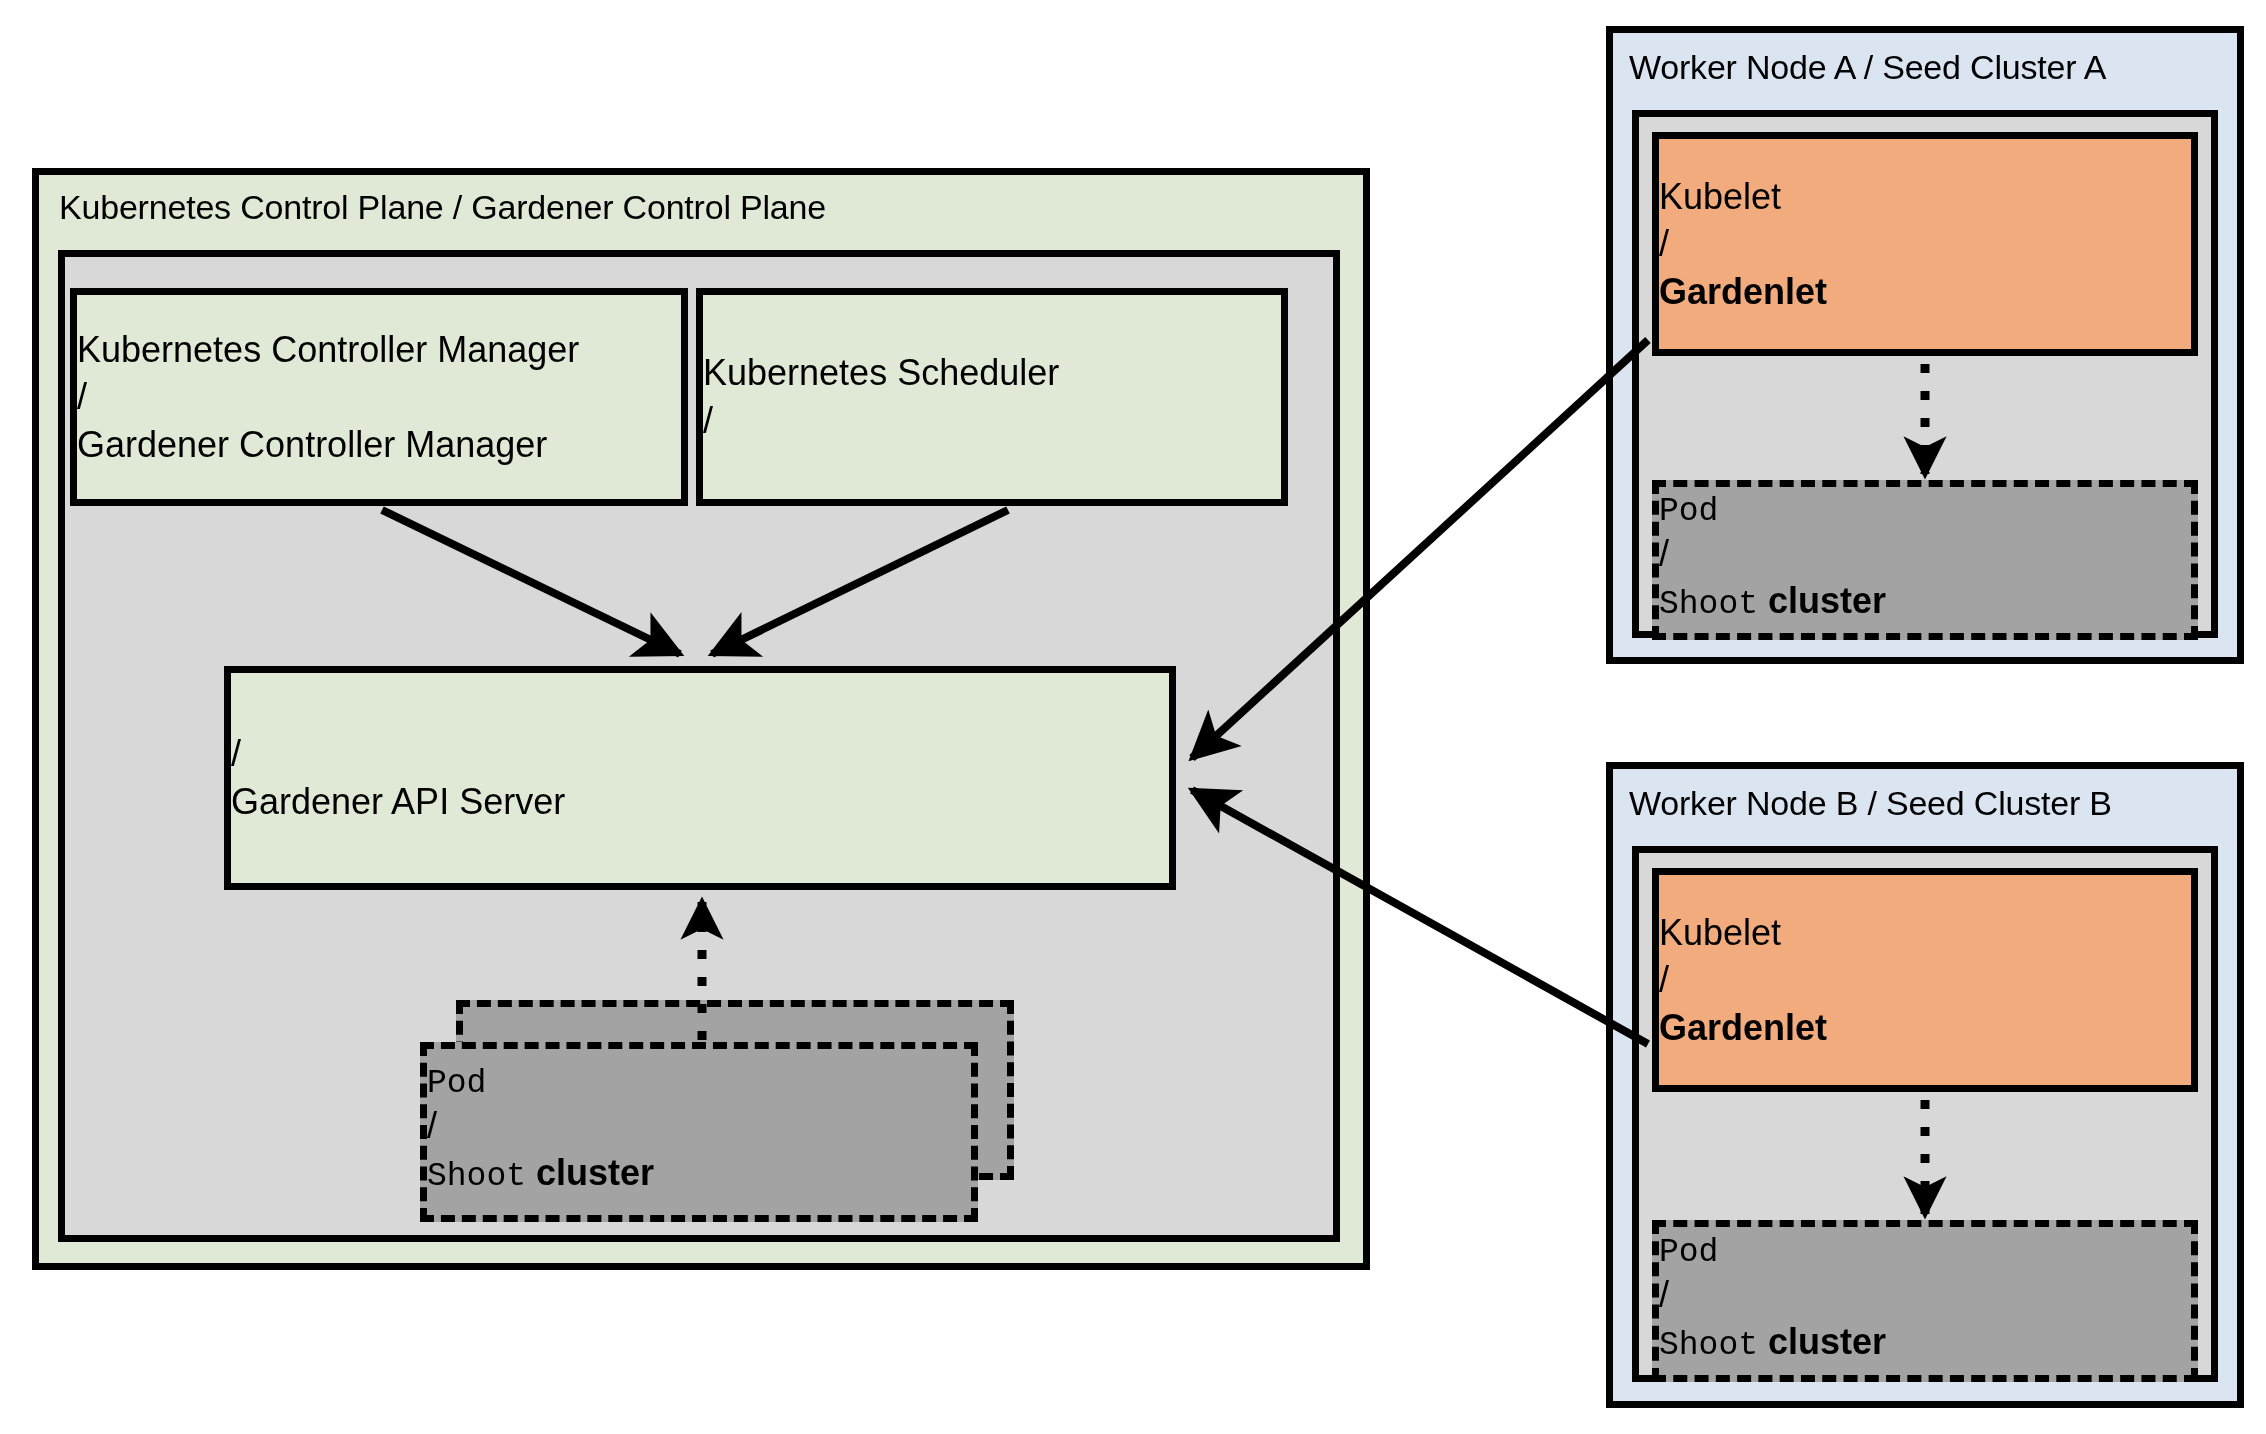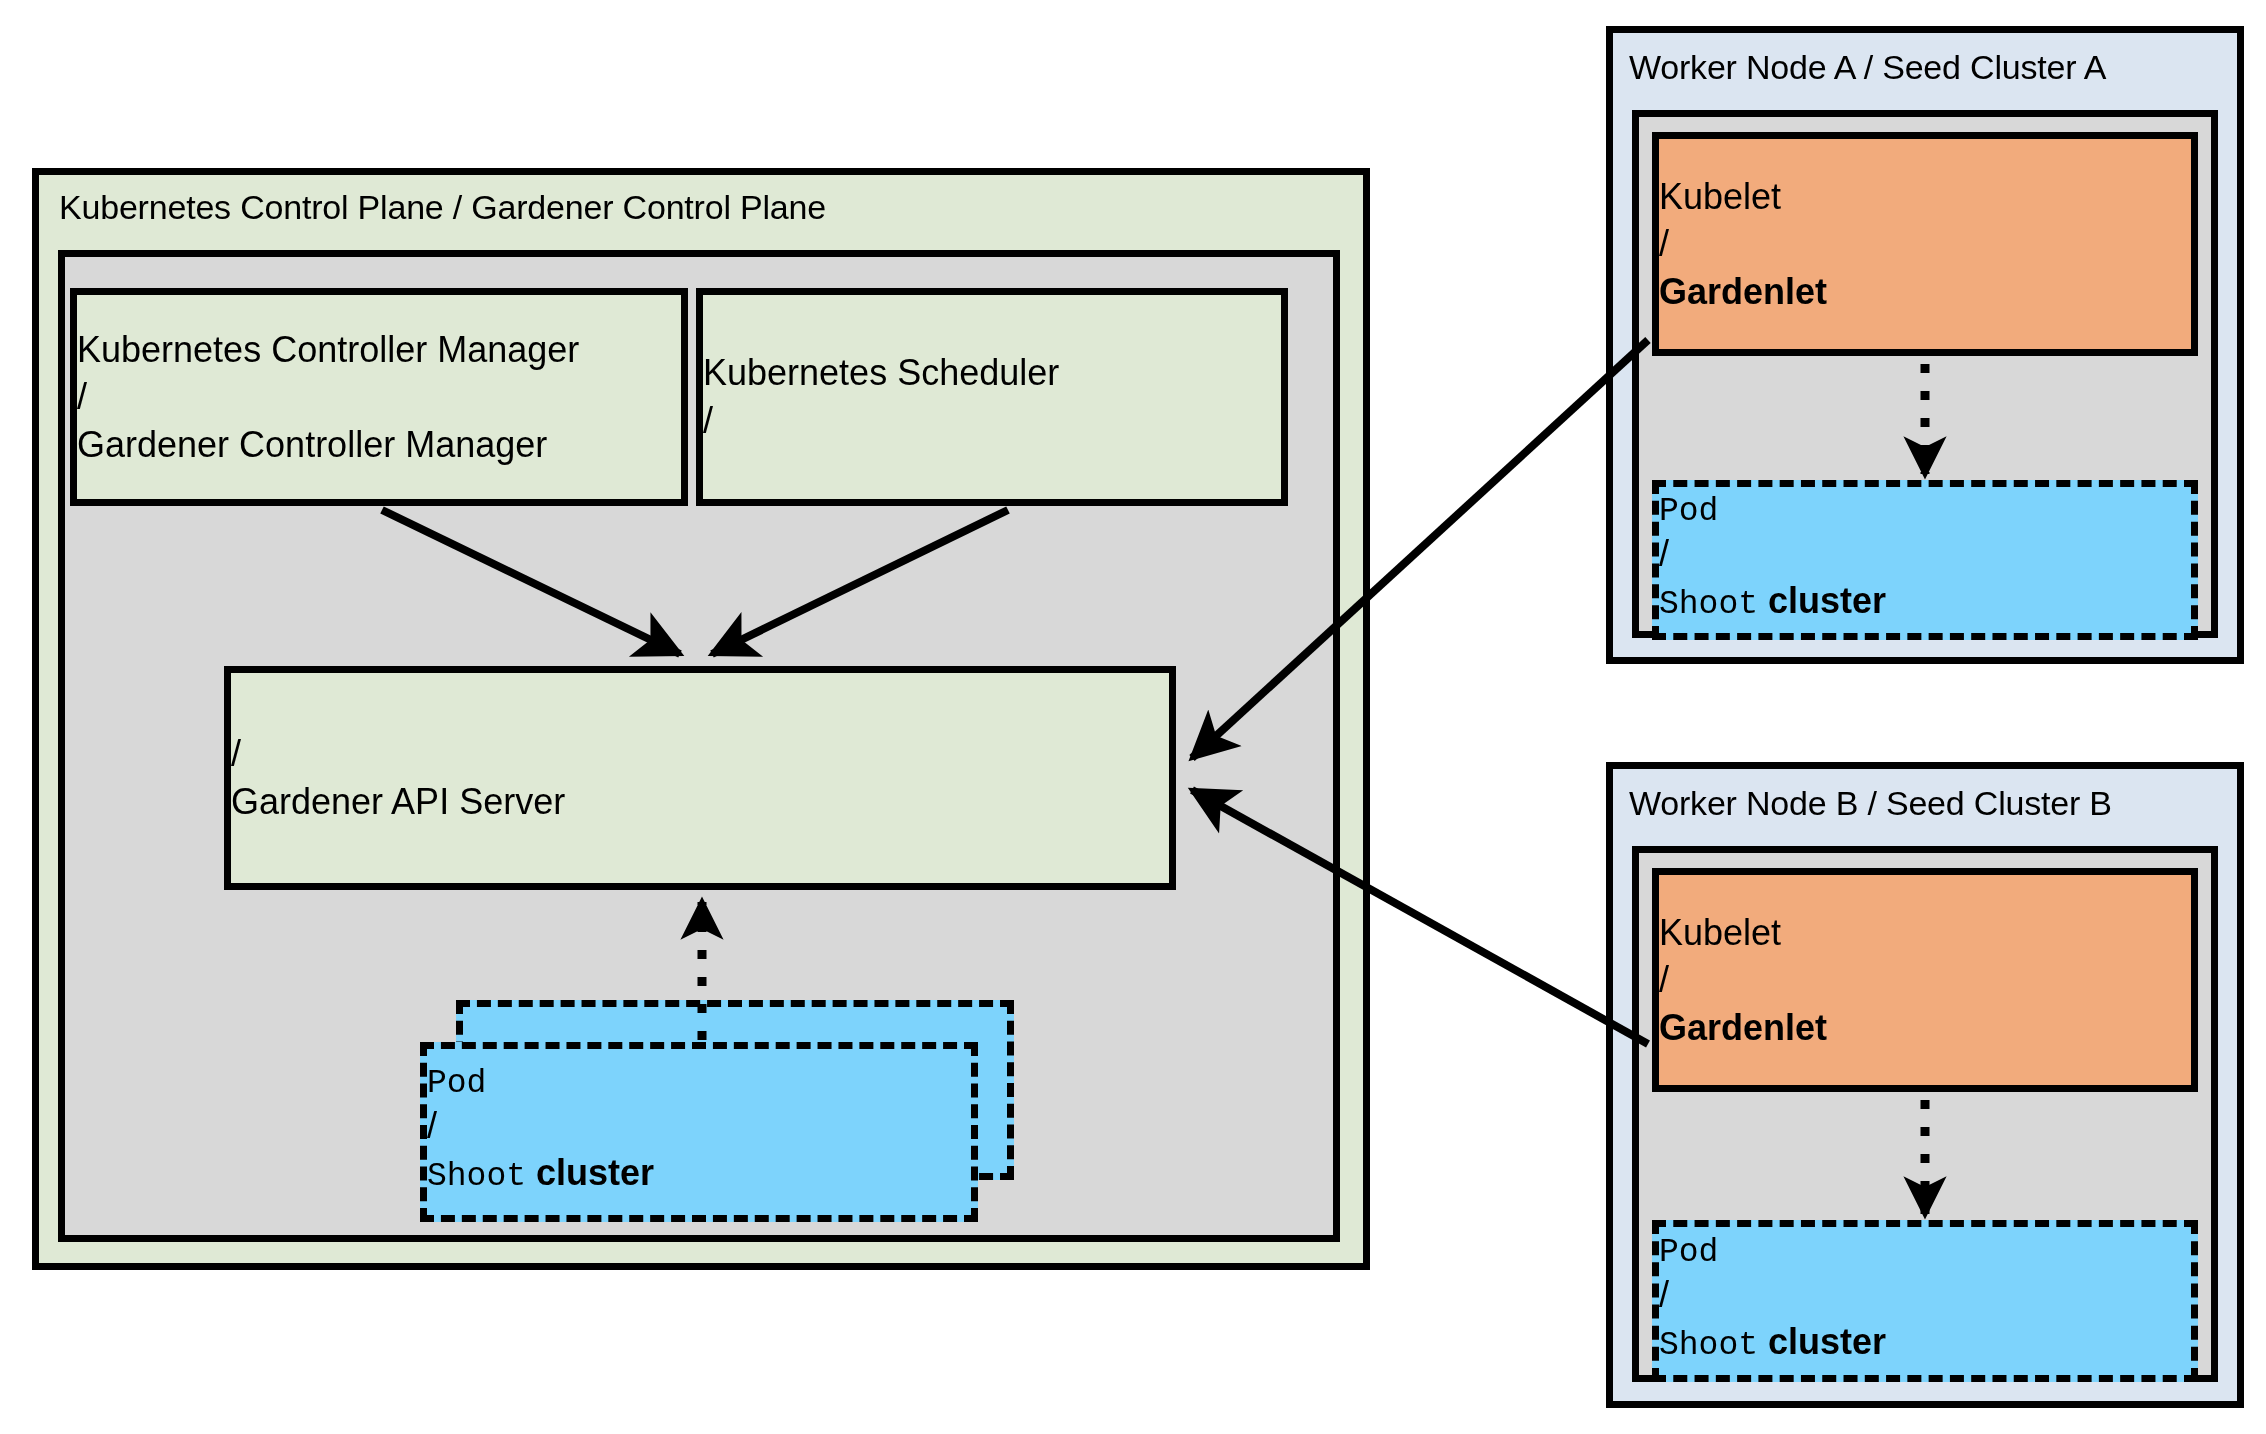--- a/index.html
+++ b/index.html
@@ -8,21 +8,21 @@
   #stage{position:absolute;inset:0;width:2266px;height:1434px;overflow:hidden;}
 
   .box{position:absolute;box-sizing:border-box;}
   .bd{border:7px solid #000;}
   .dashed{border:7px dashed #000;}
 
   .green{background:#dfe9d5;}
   .gray{background:#d8d8d8;}
   .blue{background:#dbe5f1;}
   .orange{background:#f2ab7c;}
-  .peach{background:#7dd3fc;}
+  .peach{background:#a3a3a3;}
 
   .hdr{position:absolute;font-size:34px;line-height:1.1;
        letter-spacing:-0.2px;white-space:nowrap;}
   .stack{position:absolute;left:0;right:0;display:flex;
          flex-direction:column;align-items:flex-start;justify-content:center;
          top:0;bottom:0;}
   .ln{font-size:36px;line-height:1.32;white-space:nowrap;}
   .b{font-weight:bold;}
   .mono{font-family:"Liberation Mono",monospace;font-size:33px;}
   .slash{font-size:36px;line-height:1.32;}

